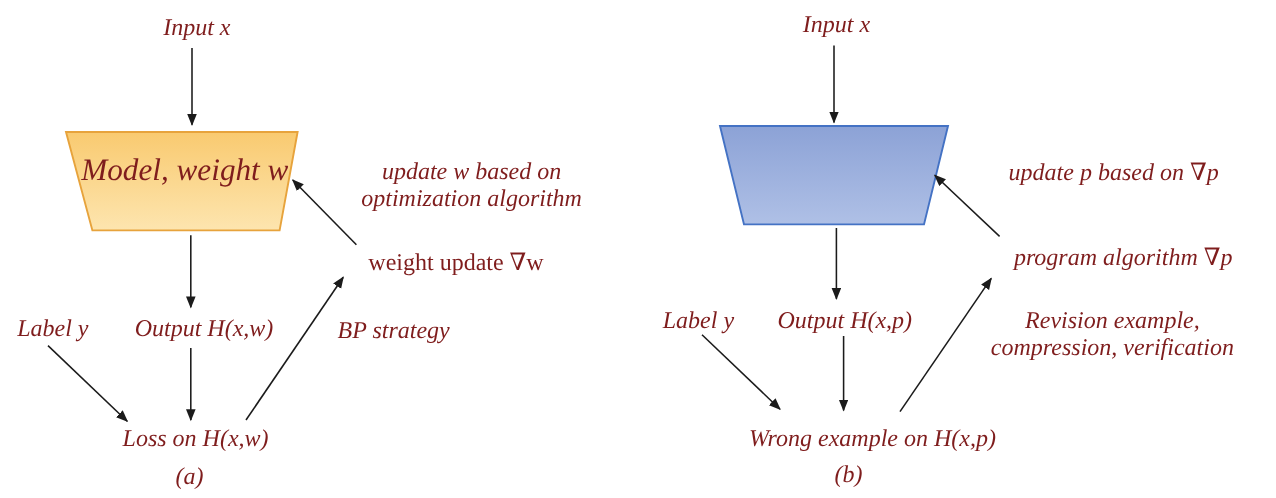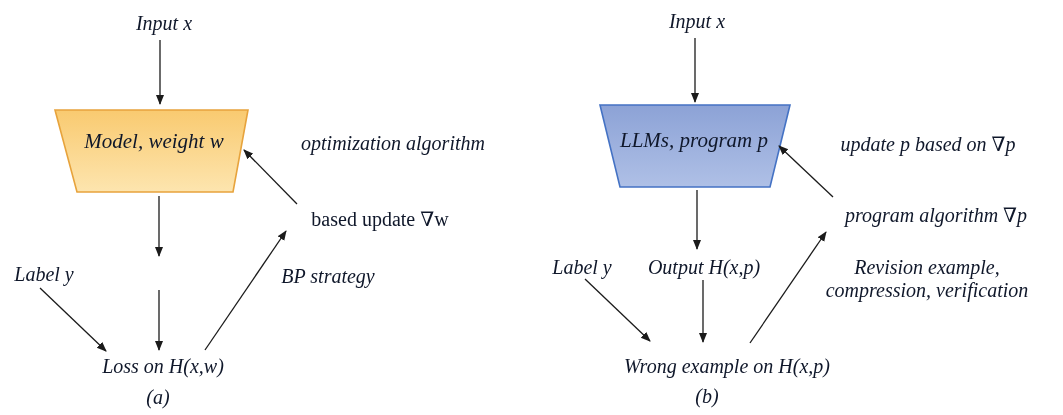--- a/index.html
+++ b/index.html
@@ -4,24 +4,24 @@
 <style>
   html,body { margin:0; padding:0; background:#ffffff; }
   .stage {
     position:relative; width:1063px; height:415px; background:#ffffff;
     font-family:"Liberation Serif","DejaVu Serif",serif; overflow:hidden;
   }
   .layer { position:absolute; left:0; top:0; }
   .t {
     position:absolute; transform:translateX(-50%);
     white-space:nowrap; text-align:center;
-    font-size:20px; line-height:23px; color:#0f172a;
+    font-size:20px; line-height:23px; color:#7f1d1d;
   }
   .i { font-style:italic; }
-  .box-label { font-size:21px; }
+  .box-label { font-size:26px; }
   .cap { font-size:20px; }
 </style>
 </head>
 <body>
 
 <div class="stage">
 
   <svg class="layer" width="1063" height="415" viewBox="0 0 1063 415">
     <defs>
       <marker id="ah" markerUnits="userSpaceOnUse" markerWidth="11" markerHeight="9" refX="9" refY="4" orient="auto">
@@ -54,40 +54,41 @@
     <line x1="703" y1="280" x2="703" y2="342" stroke="#1b1b1b" stroke-width="1.3" marker-end="url(#ah)"></line>
     <line x1="585" y1="279" x2="650" y2="341" stroke="#1b1b1b" stroke-width="1.3" marker-end="url(#ah)"></line>
     <line x1="750" y1="343" x2="826" y2="232" stroke="#1b1b1b" stroke-width="1.3" marker-end="url(#ah)"></line>
   </svg>
 
   <div class="t i" style="left:164px; top:12px">Input x</div>
 
   <div class="t i box-label" style="left:154px; top:130px">Model, weight w</div>
 
   <div class="t i" style="left:393px; top:132px">
+    <div>update w based on</div>
     <div>optimization algorithm</div>
   </div>
 
-  <div class="t" style="left:380px; top:208px">based update ∇w</div>
+  <div class="t" style="left:380px; top:208px">weight update ∇w</div>
 
   <div class="t i" style="left:44px; top:263px">Label y</div>
 
+  <div class="t i" style="left:170px; top:263px">Output H(x,w)</div>
 
   <div class="t i" style="left:328px; top:265px">
     <div>BP strategy</div>
     <div></div>
   </div>
 
   <div class="t i" style="left:163px; top:355px">Loss on H(x,w)</div>
 
   <div class="t i cap" style="left:158px; top:386px">(a)</div>
 
   <div class="t i" style="left:697px; top:10px">Input x</div>
 
-  <div class="t i box-label" style="left:694px; top:129px">LLMs, program p</div>
 
   <div class="t i" style="left:928px; top:133px">
     <div>update p based on ∇p</div>
     <div></div>
   </div>
 
   <div class="t i" style="left:936px; top:204px">program algorithm ∇p</div>
 
   <div class="t i" style="left:582px; top:256px">Label y</div>
 

